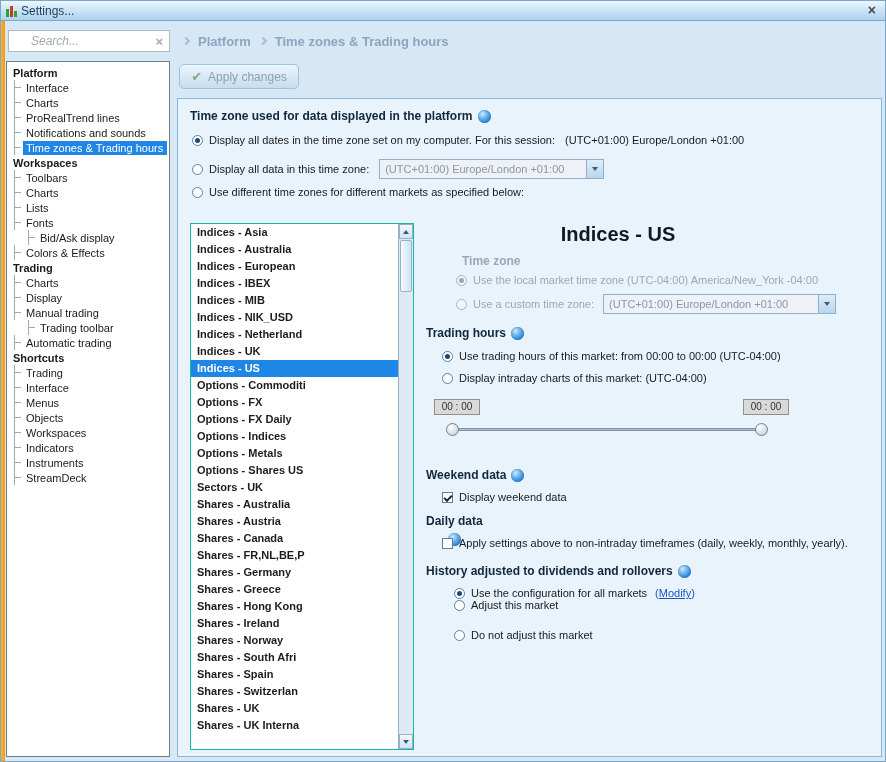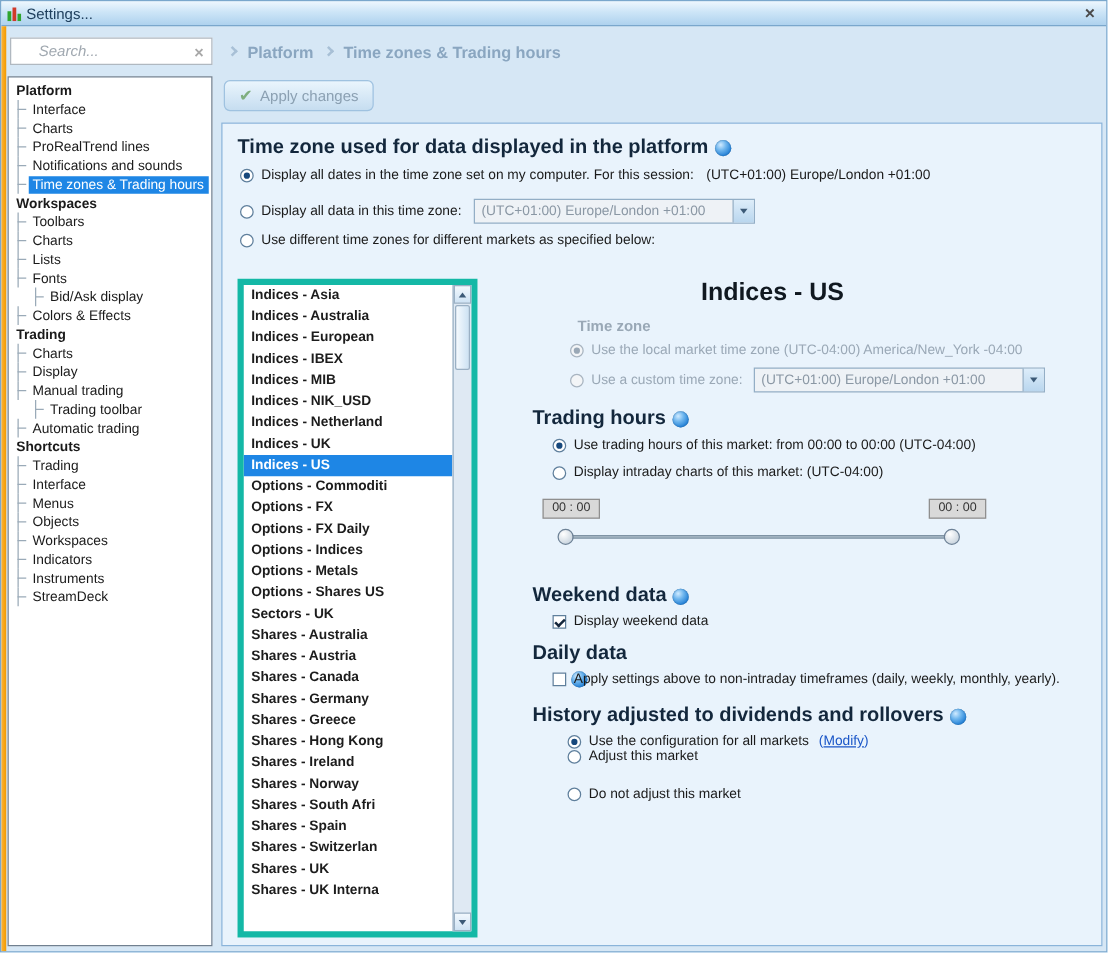--- a/index.html
+++ b/index.html
@@ -52,21 +52,21 @@
                border:1px solid #9fc2e0; border-radius:5px;
                background:linear-gradient(#eaf5fd,#c6ddf0);
                display:flex; align-items:center; justify-content:center; gap:6px;
                font-family:inherit; font-size:12px; color:#8ba0b2; }
   .apply-check { color:#7fae7f; font-size:13px; }
 
   
   .content-panel { position:absolute; left:176px; top:97px; width:705px; height:659px;
                    background:#e9f3fc; border:1px solid #8ab4da; }
   .hdr-row { display:flex; align-items:center; gap:5px; position:absolute; }
-  .bold-header { font-size:16px; font-weight:bold; color:#13273c; white-space:nowrap; }
+  .bold-header { font-size:12px; font-weight:bold; color:#13273c; white-space:nowrap; }
   .globe { width:13px; height:13px; border-radius:50%; flex:none;
            background:radial-gradient(circle at 35% 30%, #cfeaff 0%, #6fb6ee 35%, #2a85d8 70%, #1b64ad 100%);
            box-shadow:inset 0 0 1px #0d4f8c; }
 
   .opt-row { display:flex; align-items:center; gap:6px; font-size:11px; color:#1a1a1a; position:absolute; white-space:nowrap; }
   .radio { width:11px; height:11px; border-radius:50%; border:1px solid #5f7f9c; background:#fff; position:relative; flex:none; }
   .radio.checked::after { content:""; position:absolute; left:2px; top:2px; width:5px; height:5px; border-radius:50%; background:#17487c; }
   .radio.disabled { border-color:#a8b4c0; background:#f3f5f7; }
   .radio.disabled.checked::after { background:#9aa8b6; }
   .checkbox { width:11px; height:11px; border:1px solid #5f7f9c; background:#fff; position:relative; flex:none; }
@@ -82,22 +82,22 @@
                background:linear-gradient(#ddedfa,#b9d6ee); display:flex; align-items:center; justify-content:center; }
   .tri-down { width:0; height:0; border-left:3px solid transparent; border-right:3px solid transparent; border-top:4px solid #3c5a77; }
   .tri-up   { width:0; height:0; border-left:3px solid transparent; border-right:3px solid transparent; border-bottom:4px solid #3c5a77; }
   .tz1 { left:14px; top:35px; }
   .tz2 { left:14px; top:60px; }
   .tz3 { left:14px; top:87px; }
   .tz-title-row { left:12px; top:10px; }
   .tz2 .combo { width:225px; margin-left:4px; }
 
   
-  .market-list { position:absolute; left:12px; top:124px; width:192px; height:527px;
-                 background:#fff; border:5px solid #14b8a6; }
+  .market-list { position:absolute; left:12px; top:124px; width:224px; height:527px;
+                 background:#fff; border:1px solid #14b8a6; }
   .list-items { position:absolute; left:0; top:0; right:15px; bottom:0; overflow:hidden; }
   .list-item { height:17px; line-height:17px; padding-left:6px; font-size:11px; font-weight:bold;
                color:#1c1c1c; white-space:nowrap; cursor:default; }
   .list-item.selected { background:#1e86e5; color:#fff; }
   .scrollbar { position:absolute; top:0; right:0; bottom:0; width:15px; background:#dfe9f3; border-left:1px solid #9ab0c4; }
   .sb-btn { position:absolute; left:0; right:0; height:15px; border:1px solid #9ab0c4;
             background:linear-gradient(#f2f8fd,#cfe3f4); display:flex; align-items:center; justify-content:center; }
   .sb-btn.up { top:0; } .sb-btn.down { bottom:0; }
   .sb-thumb { position:absolute; left:1px; right:1px; top:16px; height:52px;
               background:linear-gradient(90deg,#f5fafe,#cde2f3); border:1px solid #9ab0c4; border-radius:2px; }
@@ -301,20 +301,21 @@
           <div class="list-item">Options - Commoditi</div>
           <div class="list-item">Options - FX</div>
           <div class="list-item">Options - FX Daily</div>
           <div class="list-item">Options - Indices</div>
           <div class="list-item">Options - Metals</div>
           <div class="list-item">Options - Shares US</div>
           <div class="list-item">Sectors - UK</div>
           <div class="list-item">Shares - Australia</div>
           <div class="list-item">Shares - Austria</div>
           <div class="list-item">Shares - Canada</div>
+          <div class="list-item">Shares - FR,NL,BE,P</div>
           <div class="list-item">Shares - Germany</div>
           <div class="list-item">Shares - Greece</div>
           <div class="list-item">Shares - Hong Kong</div>
           <div class="list-item">Shares - Ireland</div>
           <div class="list-item">Shares - Norway</div>
           <div class="list-item">Shares - South Afri</div>
           <div class="list-item">Shares - Spain</div>
           <div class="list-item">Shares - Switzerlan</div>
           <div class="list-item">Shares - UK</div>
           <div class="list-item">Shares - UK Interna</div>

